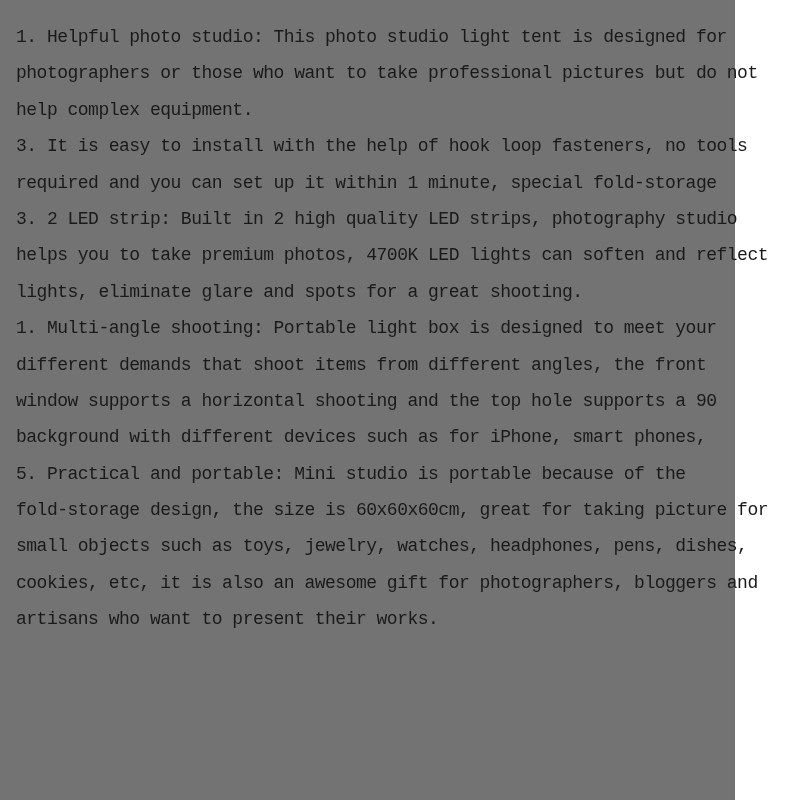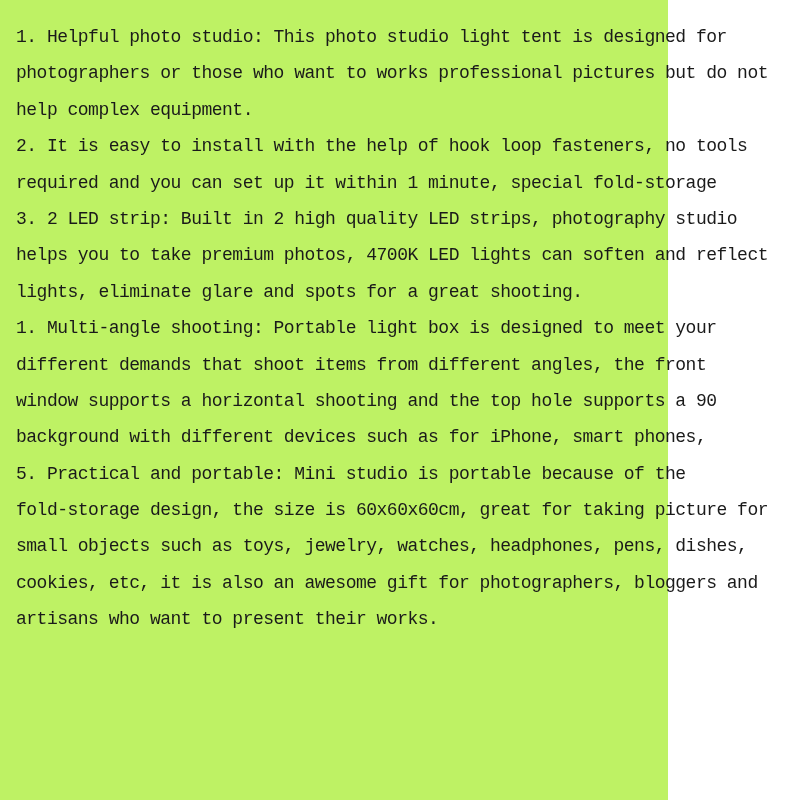--- a/index.html
+++ b/index.html
@@ -8,43 +8,43 @@
     background: #ffffff;
   }
   body {
     width: 800px;
     height: 800px;
     overflow: hidden;
     font-family: "Liberation Mono", "DejaVu Sans Mono", monospace;
   }
   .doc-page {
     box-sizing: border-box;
-    width: 668px;
+    width: 735px;
     height: 800px;
     padding: 19px 10px 0 16px;
-    background: #bef264;
+    background: #737373;
   }
   .text-line {
     font-size: 18px;
     line-height: 36.4px;
     height: 36.4px;
     letter-spacing: -0.5px;
     color: #1a1a1a;
     white-space: pre;
     font-weight: 400;
   }
 </style>
 </head>
 <body>
 
 <div class="doc-page">
   <div class="text-line">1. Helpful photo studio: This photo studio light tent is designed for</div>
-  <div class="text-line">photographers or those who want to works professional pictures but do not</div>
+  <div class="text-line">photographers or those who want to take professional pictures but do not</div>
   <div class="text-line">help complex equipment.</div>
-  <div class="text-line">2. It is easy to install with the help of hook loop fasteners, no tools</div>
+  <div class="text-line">3. It is easy to install with the help of hook loop fasteners, no tools</div>
   <div class="text-line">required and you can set up it within 1 minute, special fold-storage</div>
   <div class="text-line">3. 2 LED strip: Built in 2 high quality LED strips, photography studio</div>
   <div class="text-line">helps you to take premium photos, 4700K LED lights can soften and reflect</div>
   <div class="text-line">lights, eliminate glare and spots for a great shooting.</div>
   <div class="text-line">1. Multi-angle shooting: Portable light box is designed to meet your</div>
   <div class="text-line">different demands that shoot items from different angles, the front</div>
   <div class="text-line">window supports a horizontal shooting and the top hole supports a 90</div>
   <div class="text-line">background with different devices such as for iPhone, smart phones,</div>
   <div class="text-line">5. Practical and portable: Mini studio is portable because of the</div>
   <div class="text-line">fold-storage design, the size is 60x60x60cm, great for taking picture for</div>

